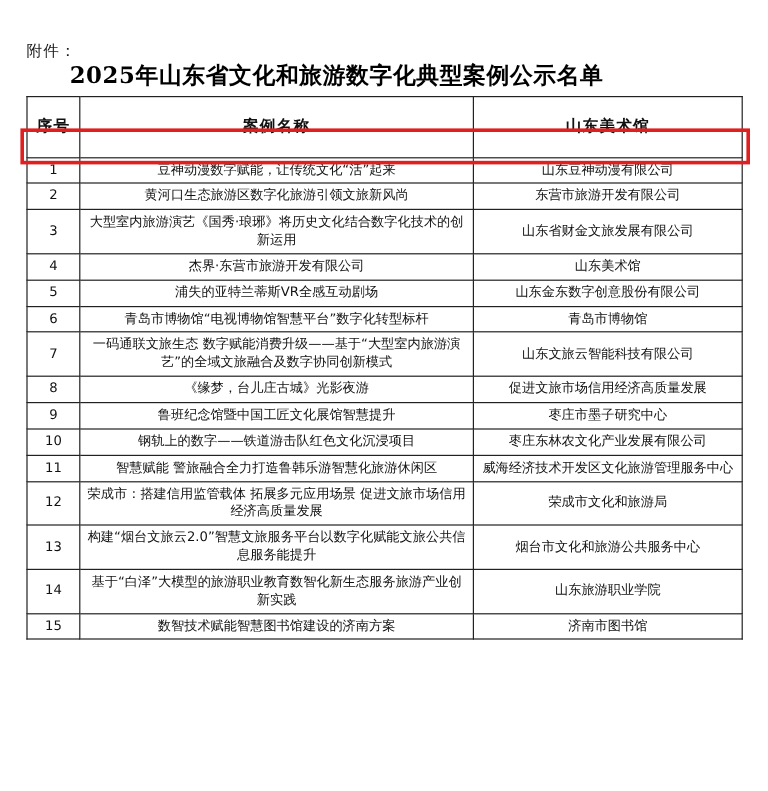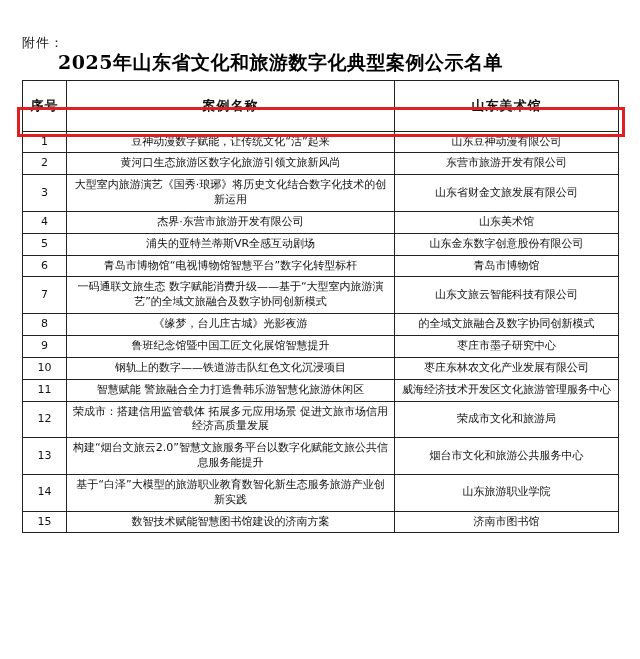--- a/index.html
+++ b/index.html
@@ -145,21 +145,21 @@
           <td class="unit">青岛市博物馆</td>
         </tr>
         <tr>
           <td class="idx">7</td>
           <td class="name">一码通联文旅生态 数字赋能消费升级——基于“大型室内旅游演艺”的全域文旅融合及数字协同创新模式</td>
           <td class="unit">山东文旅云智能科技有限公司</td>
         </tr>
         <tr>
           <td class="idx">8</td>
           <td class="name">《缘梦，台儿庄古城》光影夜游</td>
-          <td class="unit">的全域文旅融合及数字协同创新模式</td>
+          <td class="unit">促进文旅市场信用经济高质量发展</td>
         </tr>
         <tr>
           <td class="idx">9</td>
           <td class="name">鲁班纪念馆暨中国工匠文化展馆智慧提升</td>
           <td class="unit">枣庄市墨子研究中心</td>
         </tr>
         <tr>
           <td class="idx">10</td>
           <td class="name">钢轨上的数字——铁道游击队红色文化沉浸项目</td>
           <td class="unit">枣庄东林农文化产业发展有限公司</td>

